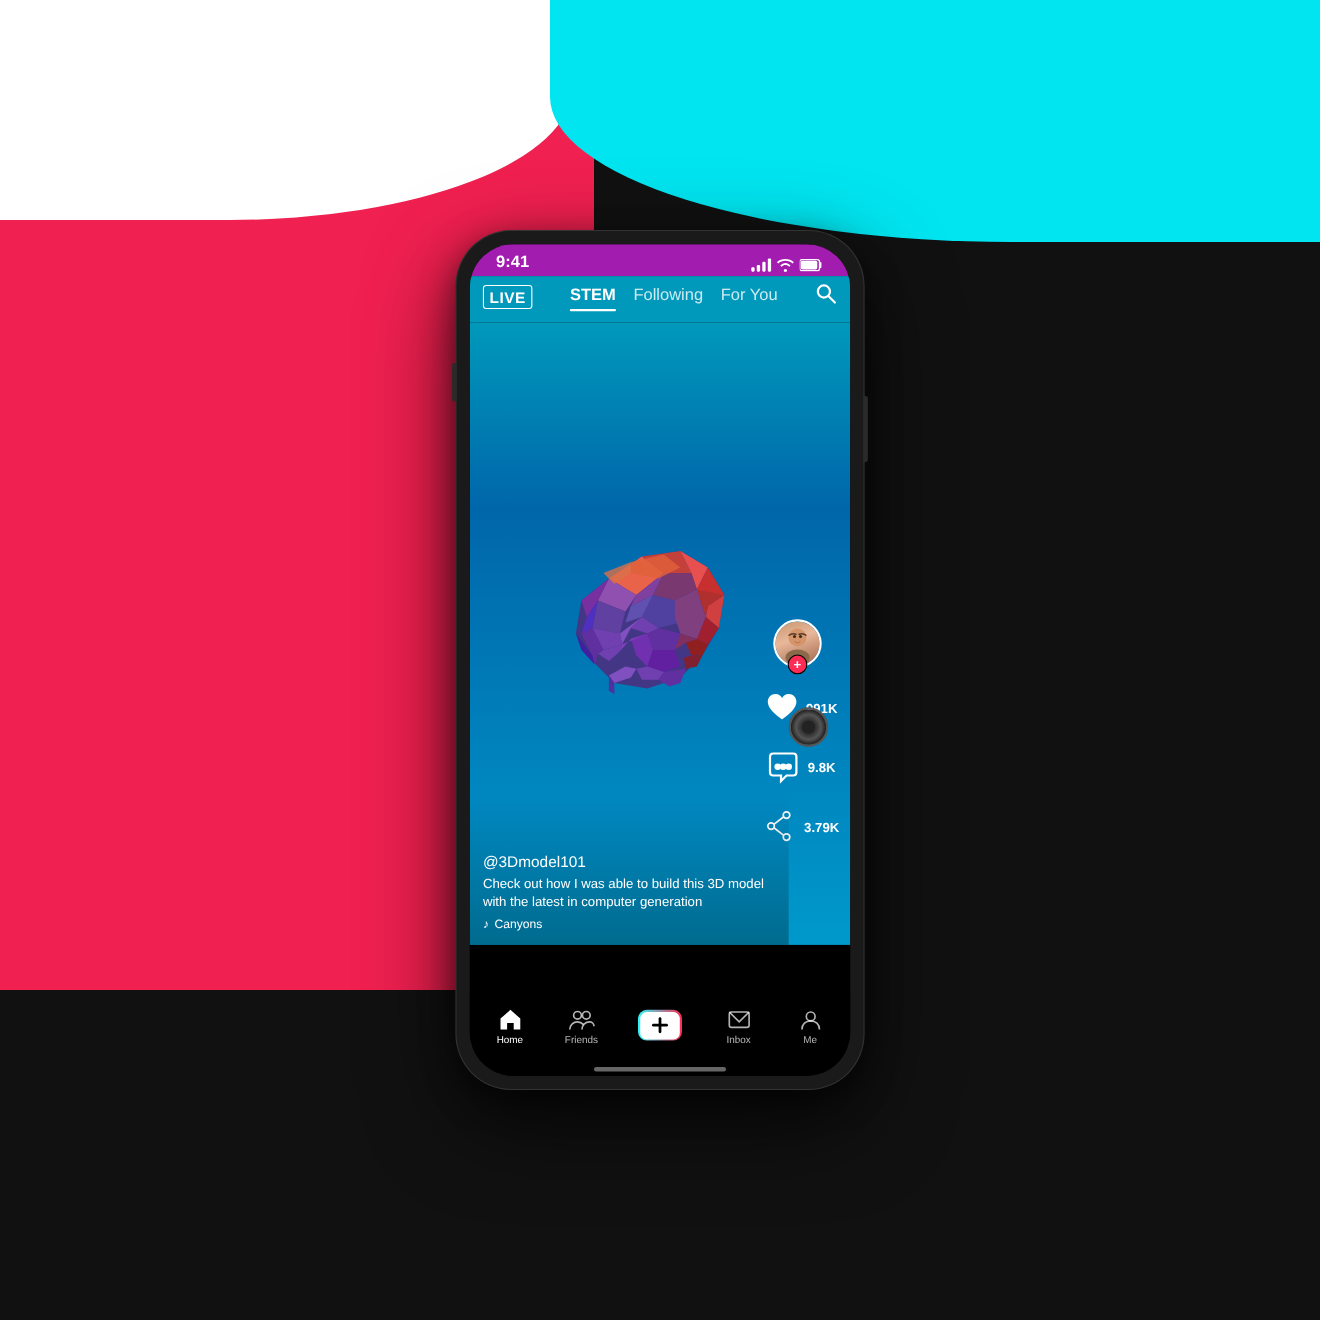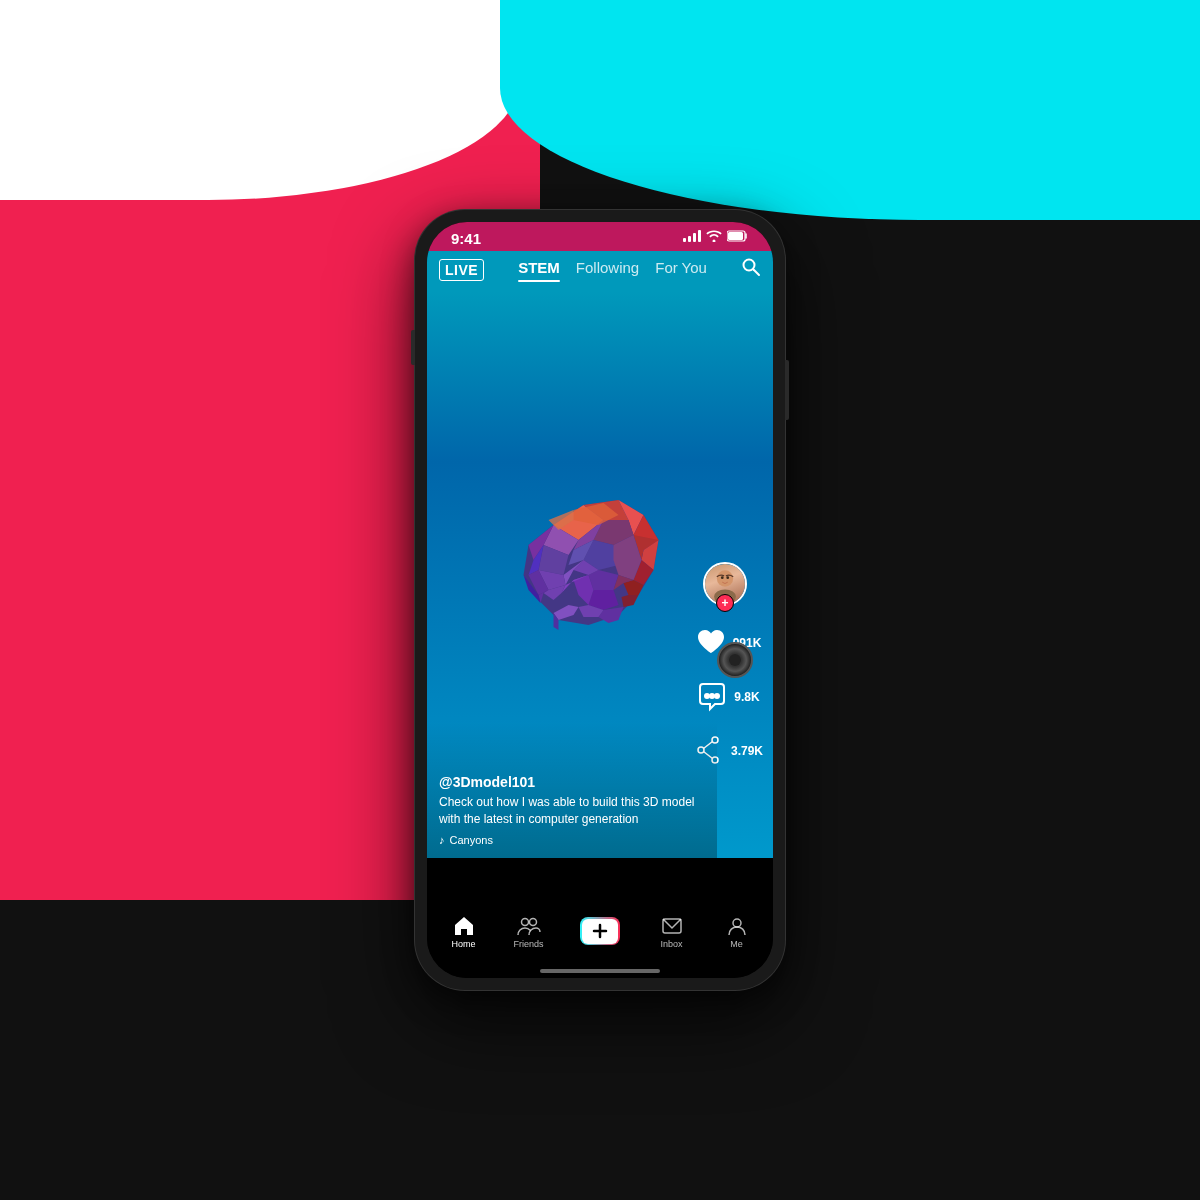--- a/index.html
+++ b/index.html
@@ -98,23 +98,23 @@
       background: #000;
       border-radius: 40px;
       overflow: hidden;
       position: relative;
     }
 
     
     .status-bar {
       display: flex;
       justify-content: space-between;
-      align-items: flex-start;
+      align-items: flex-end;
       padding: 8px 24px 4px;
-      background: #be185d;
+      background: #a21caf;
       position: relative;
       z-index: 10;
     }
 
     .status-time {
       font-size: 15px;
       font-weight: 600;
       color: white;
     }
 
@@ -327,21 +327,21 @@
       bottom: 0;
       left: 0;
       right: 56px;
       padding: 8px 12px 12px;
       background: linear-gradient(transparent, rgba(0,0,0,0.3));
     }
 
     .username {
       color: white;
       font-size: 14px;
-      font-weight: 700;
+      font-weight: 400;
       margin-bottom: 4px;
       margin-top: 44px;
     }
 
     .caption-text {
       color: white;
       font-size: 12px;
       line-height: 1.4;
       margin-bottom: 6px;
     }

